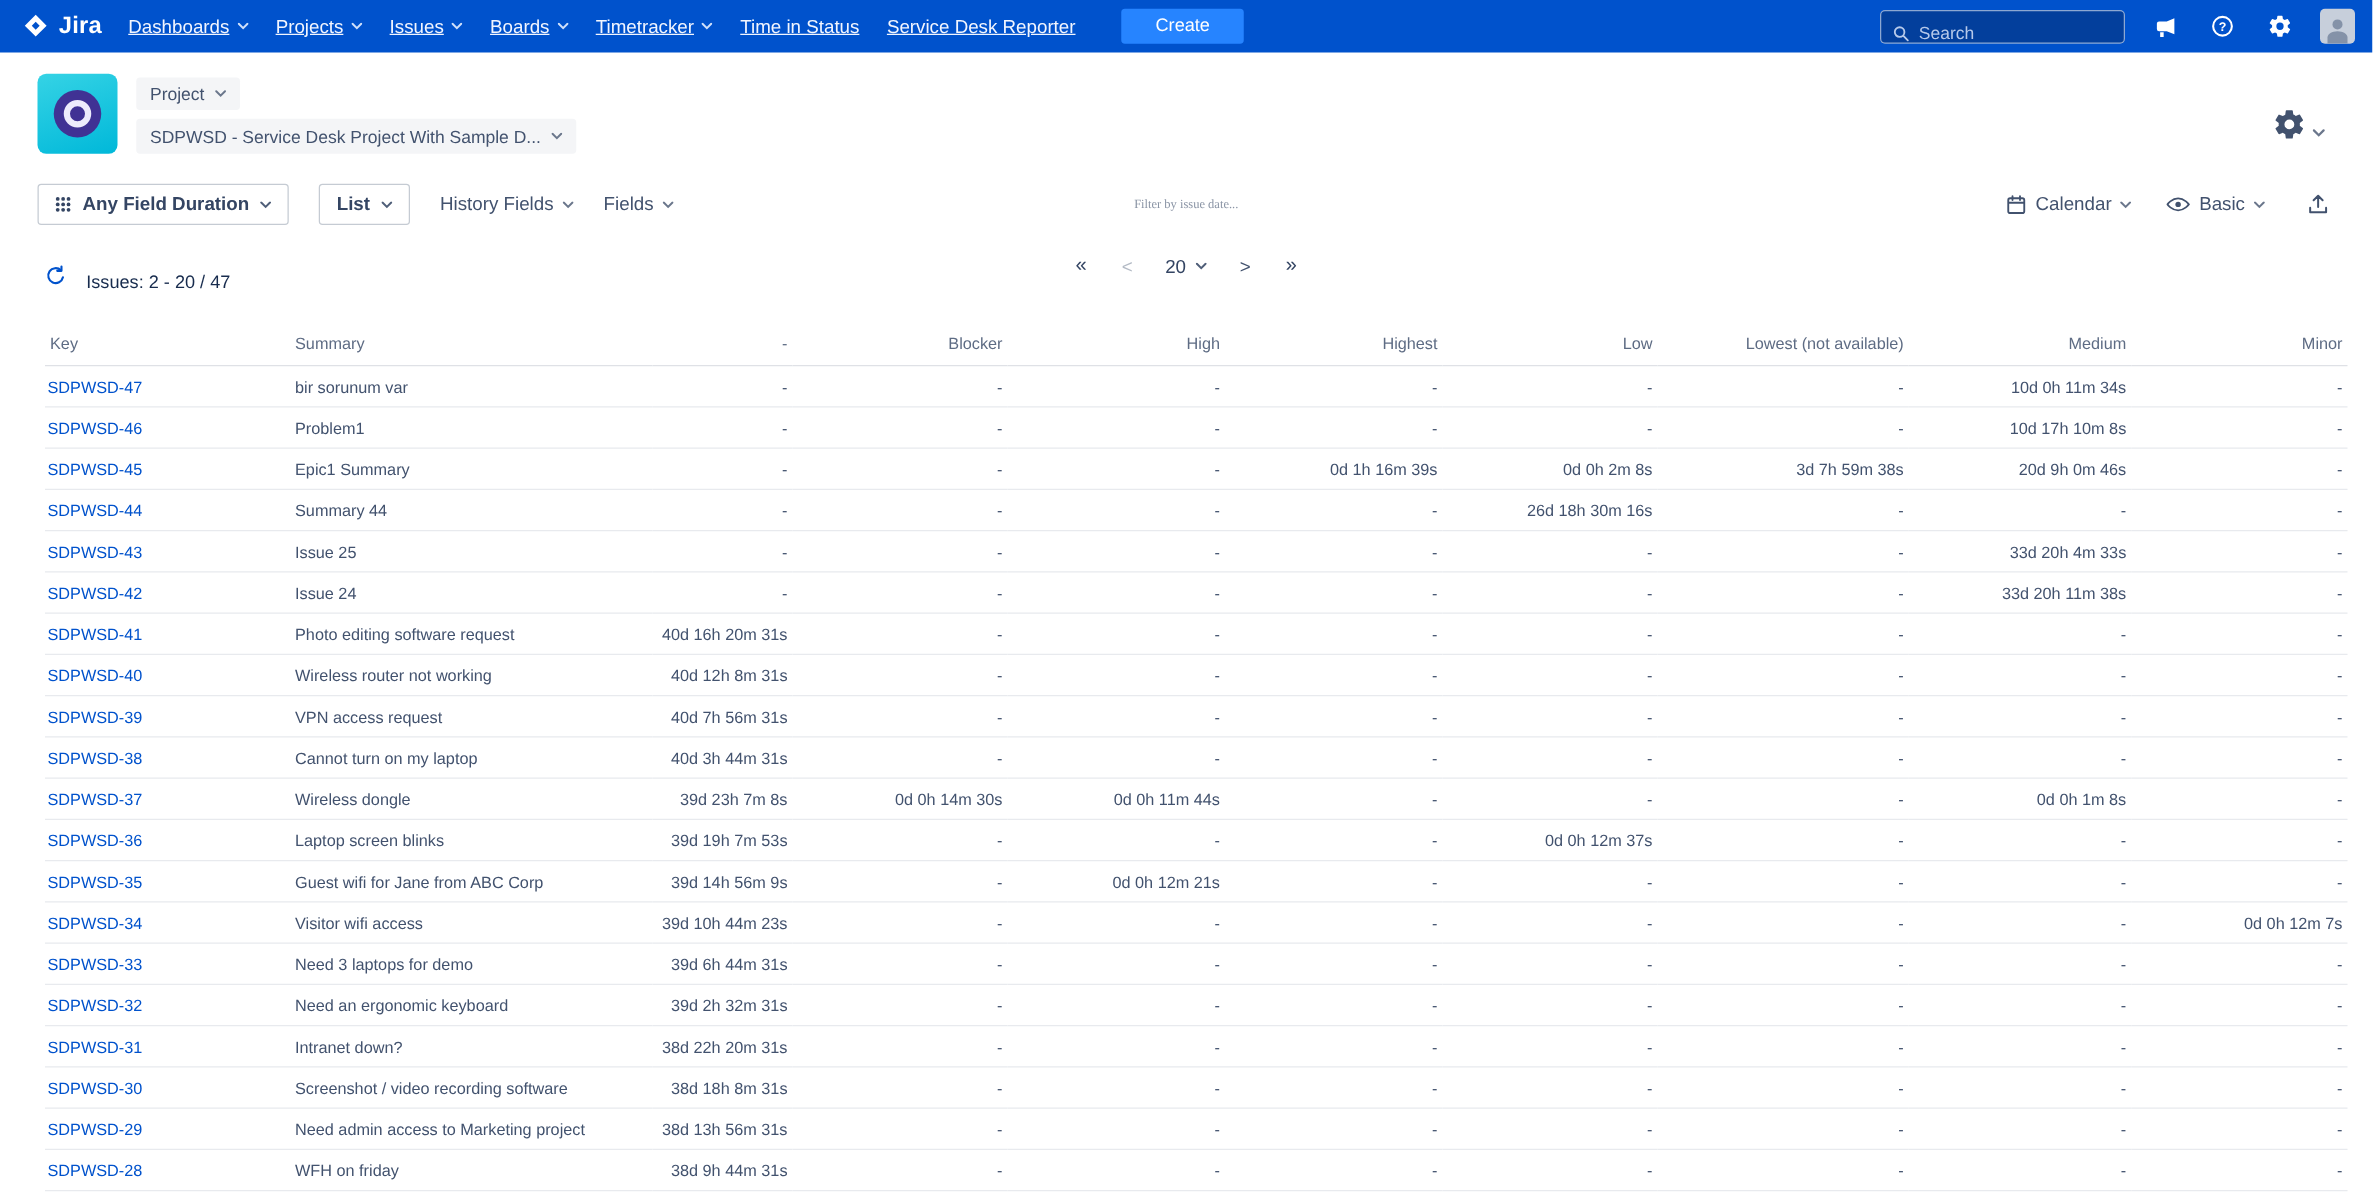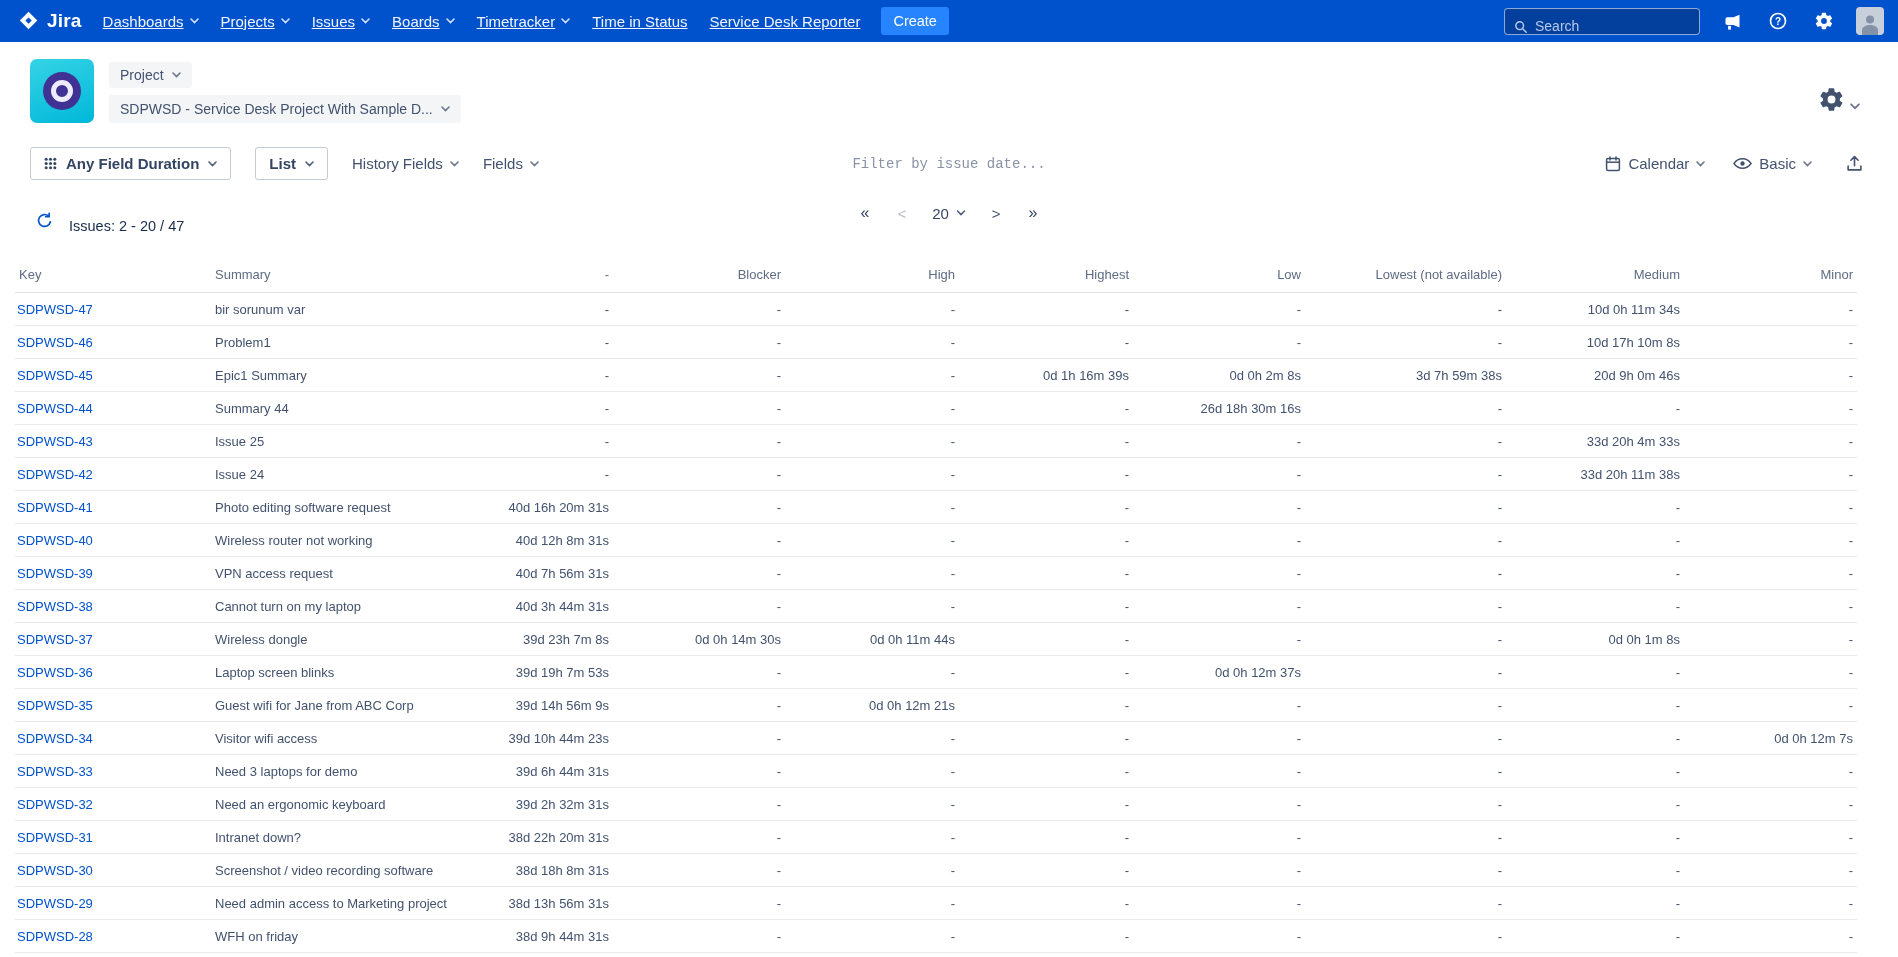--- a/index.html
+++ b/index.html
@@ -14,21 +14,21 @@
   svg{display:block}
 
   
   .topnav{height:42px;background:var(--navbar-bg);display:flex;align-items:center;justify-content:space-between;padding:0 14px;color:#fff}
   .nav-left{display:flex;align-items:center;height:100%}
   .brand{display:flex;align-items:center;gap:7px;padding:0 10px 0 4px;text-decoration:none;color:#fff}
   .brand-text{font-size:19px;font-weight:700;letter-spacing:.2px}
   .nav-items{display:flex;align-items:flex-end;height:100%}
   .nav-item{display:flex;align-items:center;gap:6px;padding:0 11px;height:100%;color:#F2F6FF;font-size:15px;cursor:pointer;white-space:nowrap}
   .nav-item .chev{color:#CFE0FA}
-  .create-btn{margin-left:10px;background:var(--create-bg);color:#fff;font-size:14.5px;font-weight:500;padding:6px 12px;border-radius:3px}
+  .create-btn{margin-left:26px;background:var(--create-bg);color:#fff;font-size:14.5px;font-weight:500;padding:6px 27px;border-radius:3px}
   .nav-right{display:flex;align-items:center;gap:18px}
   .searchbox{display:flex;align-items:flex-end;gap:7px;width:196px;height:27px;border:1px solid rgba(255,255,255,.55);background:rgba(9,30,66,.35);border-radius:4px;padding:0 9px}
   .searchbox input{flex:1;background:transparent;border:none;outline:none;color:#E6EFFC;font-size:14px;font-family:inherit;min-width:0}
   .searchbox input::placeholder{color:#B6C9EA}
   .icon-btn{display:flex;align-items:center;justify-content:center;width:28px;height:28px}
   .avatar-btn{width:28px;height:28px;border-radius:4px;background:#C7CFDB;display:flex;align-items:flex-end;justify-content:center;overflow:hidden}
 
   
   .project-header{display:flex;align-items:center;padding:17px 30px 0}
   .project-avatar{width:64px;height:64px;border-radius:7px;background:linear-gradient(160deg,#35D3E5 0%,#00B8D9 100%);display:flex;align-items:center;justify-content:center;flex-shrink:0}
@@ -41,37 +41,37 @@
   .header-actions{margin-left:auto;display:flex;align-items:flex-end;gap:5px;margin-top:16px;padding-right:8px}
   .header-actions .chev{color:#6B778C;margin-bottom:3px}
 
   
   .toolbar{display:flex;align-items:center;padding:24px 30px 4px;position:relative}
   .toolbar-left{display:flex;align-items:center;gap:24px}
   .tb-btn{display:flex;align-items:center;gap:9px;border:1px solid #C5CBD3;border-radius:3px;background:#fff;height:33px;padding:0 13px;color:#344563;font-size:15px;font-weight:700}
   .tb-btn .chev{color:#505F79}
   .tb-plain{display:flex;align-items:center;gap:7px;color:var(--body-text);font-size:15px}
   .tb-plain .chev{color:#6B778C}
-  .filter-input{position:absolute;left:50%;transform:translateX(-50%);width:420px;border:none;outline:none;font-size:14px;font-family:Liberation Mono, monospace;color:var(--body-text);text-align:center;background:transparent}
+  .filter-input{position:absolute;left:50%;transform:translateX(-50%);width:420px;border:none;outline:none;font-size:10px;font-family:Liberation Serif, serif;color:var(--body-text);text-align:center;background:transparent}
   .filter-input::placeholder{color:#8993A4}
   .toolbar-right{margin-left:auto;display:flex;align-items:center;gap:28px}
 
   
   .issues-bar{display:flex;align-items:flex-end;padding:22px 30px 8px;position:relative}
   .refresh-btn{margin-right:11px}
   .issues-count{font-size:14.5px;color:var(--text)}
   .pagination{position:absolute;left:50%;transform:translateX(-50%);display:flex;align-items:center;gap:24px;top:18px}
   .pg{font-size:15px;color:#42526E;line-height:1;padding:3px 2px}
   .pg.strong{font-size:16px;color:#344563}
   .pg.disabled{color:#B3BAC5;cursor:default}
   .page-size{display:flex;align-items:center;gap:8px;color:#344563;font-size:15px}
   .page-size .chev{color:#505F79}
 
   
-  .issues-table-wrap{margin:16px 15px 0}
+  .issues-table-wrap{margin:16px 36px 0}
   table{width:1842px;border-collapse:collapse;table-layout:fixed}
   th{font-size:13px;font-weight:400;color:var(--muted);padding:9px 4px 10px;border-bottom:1px solid var(--border);white-space:nowrap}
   td{font-size:13px;color:var(--body-text);height:33px;padding:0 4px;border-bottom:1px solid var(--row-border);white-space:nowrap;overflow:hidden;text-overflow:ellipsis}
   .col-left{text-align:left}
   .col-right{text-align:right}
   td.col-key{padding-left:2px}
   .key-link{color:var(--link);font-weight:400;text-decoration:none;font-size:13px}
 </style>
 </head>
 <body>

